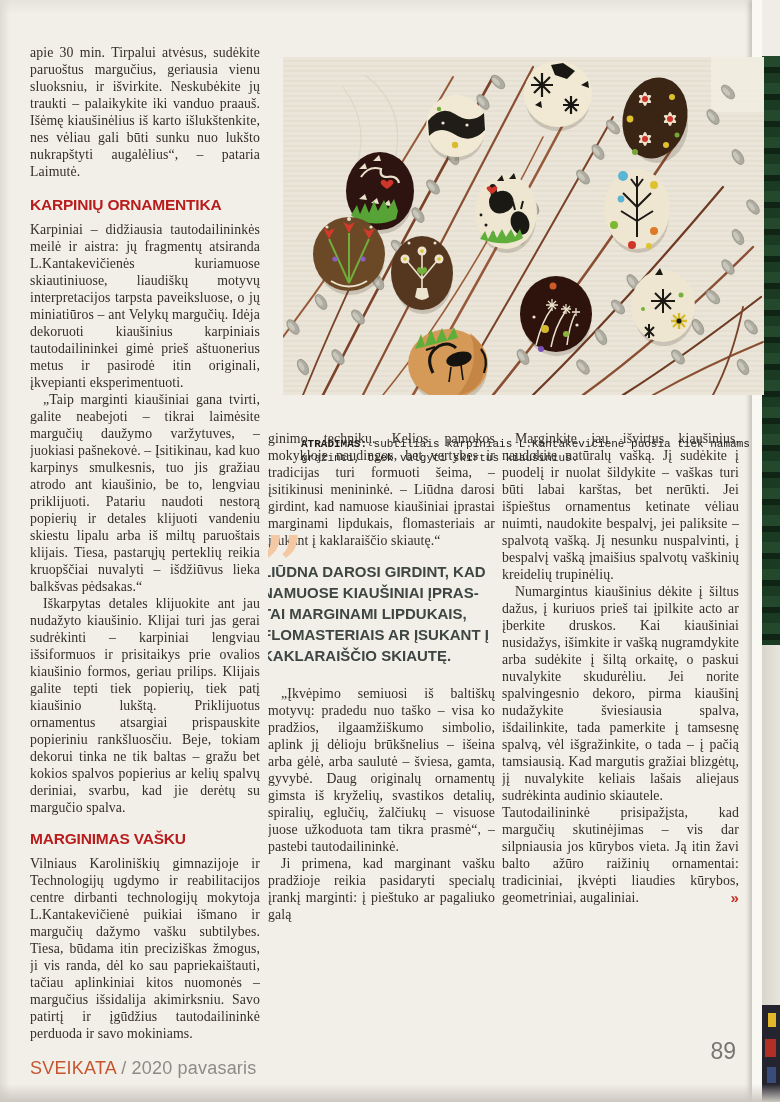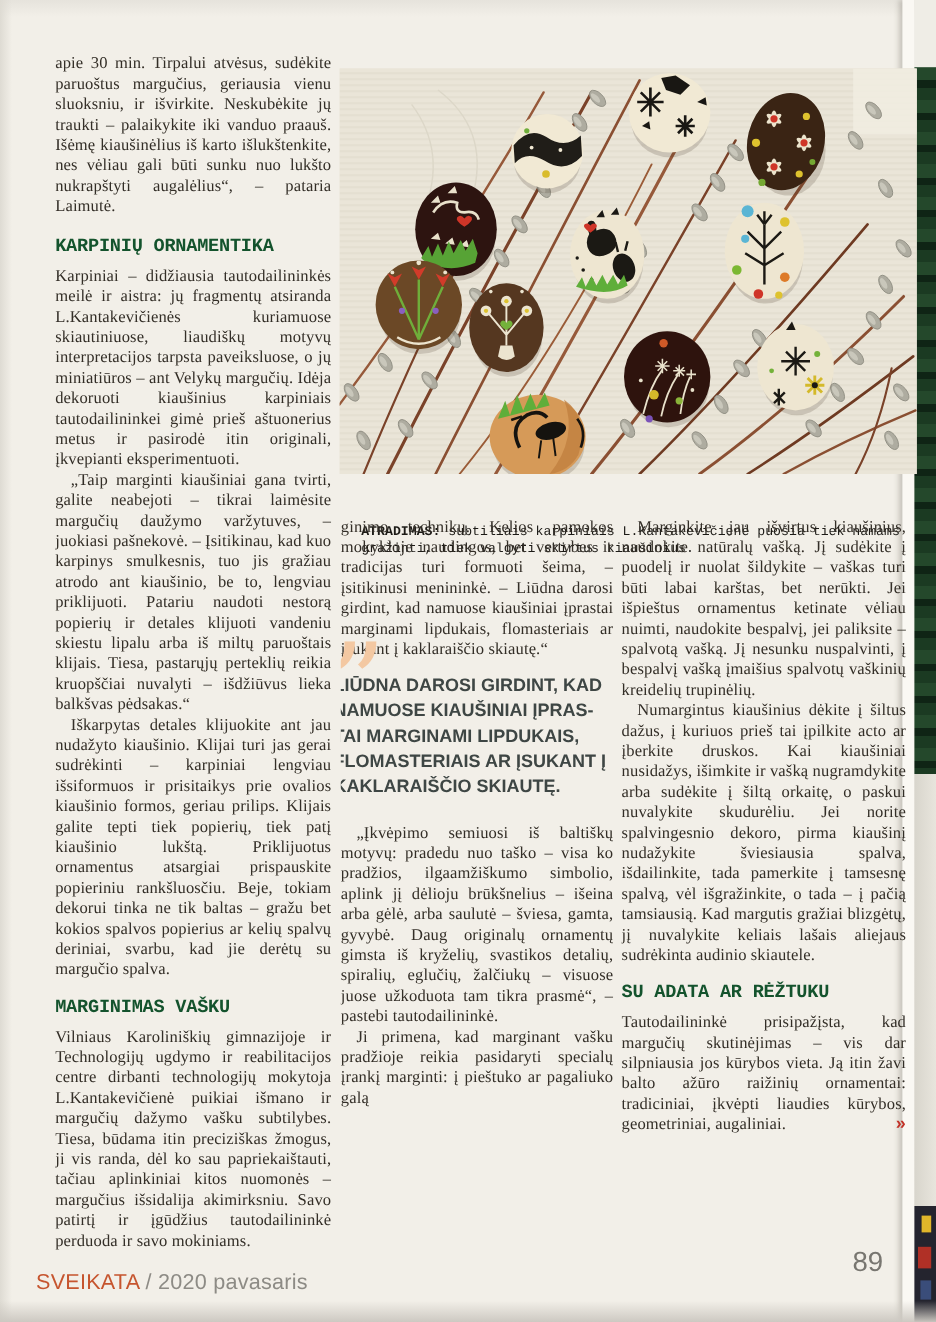--- a/index.html
+++ b/index.html
@@ -14,27 +14,27 @@
   .edge-strip{position:absolute;left:762px;width:18px;}
   .strip-paper{top:0;height:56px;background:#efede6;}
   .strip-green{top:56px;height:589px;background:repeating-linear-gradient(180deg,#24482b 0 11px,#0f2415 11px 17px,#1b3a22 17px 27px);}
   .strip-cloth{top:645px;height:360px;background:linear-gradient(90deg,#d8d5cc,#e8e5dd);}
   .strip-next{top:1005px;height:97px;background:#24242e;}
   .strip-next .bit-yellow{position:absolute;left:6px;top:8px;width:8px;height:14px;background:#e0b62a;}
   .strip-next .bit-red{position:absolute;left:3px;top:34px;width:11px;height:18px;background:#b03026;}
   .strip-next .bit-blue{position:absolute;left:5px;top:62px;width:9px;height:16px;background:#3a4d7a;}
 
   
-  .col{position:absolute; overflow:hidden; color:#332e27;margin-left:16px;}
+  .col{position:absolute; overflow:hidden; color:#332e27;}
   .col1{left:30px; top:44px; width:230px; height:998px;}
   .col2{left:268px; top:430px; width:227px; height:612px;}
   .col3{left:502px; top:430px; width:237px; height:612px;}
   p.body{margin:0; font-size:13.8px; line-height:17px; text-align:justify; letter-spacing:0.1px;}
   p.body.ind{text-indent:13px;}
-  h3.shead{margin:14px 0 7px 0; font-family:Liberation Mono, monospace; font-weight:800; font-size:15.5px; letter-spacing:-0.2px; color:#14532d;}
+  h3.shead{margin:14px 0 7px 0; font-family:Liberation Sans, sans-serif; font-weight:800; font-size:15.5px; letter-spacing:-0.2px; color:#b91c1c;}
   h3.first{margin-top:16px;}
 
   
   .photo{position:absolute; left:283px; top:57px; width:481px; height:338px; background:#eae5d8;}
   .photo svg{display:block;}
   .caption{position:absolute; left:301px; top:399px; width:477px; font-family:Liberation Mono, monospace; font-size:11px; line-height:14px; color:#1c1a16;margin-top:38px;}
   .caption .cap-label{font-weight:800;}
 
   
   .pullquote{position:relative; margin:12px 0 12px -6px; width:238px; min-height:112px;}
@@ -337,21 +337,20 @@
 FLOMASTERIAIS AR ĮSUKANT Į
 KAKLARAIŠČIO SKIAUTĘ.</div>
     </div>
     <p class="body ind">„Įkvėpimo semiuosi iš baltiškų motyvų: pradedu nuo taško – visa ko pradžios, ilgaamžiškumo simbolio, aplink jį dėlioju brūkšnelius – išeina arba gėlė, arba saulutė – šviesa, gamta, gyvybė. Daug originalų ornamentų gimsta iš kryželių, svastikos detalių, spiralių, eglučių, žalčiukų – visuose juose užkoduota tam tikra prasmė“, – pastebi tautodailininkė.</p>
     <p class="body ind">Ji primena, kad marginant vašku pradžioje reikia pasidaryti specialų įrankį marginti: į pieštuko ar pagaliuko galą</p>
   </div>
 
   <div class="col col3">
     <p class="body ind">Marginkite jau išvirtus kiaušinius, naudokite natūralų vašką. Jį sudėkite į puodelį ir nuolat šildykite – vaškas turi būti labai karštas, bet nerūkti. Jei išpieštus ornamentus ketinate vėliau nuimti, naudokite bespalvį, jei paliksite – spalvotą vašką. Jį nesunku nuspalvinti, į bespalvį vašką įmaišius spalvotų vaškinių kreidelių trupinėlių.</p>
     <p class="body ind">Numargintus kiaušinius dėkite į šiltus dažus, į kuriuos prieš tai įpilkite acto ar įberkite druskos. Kai kiaušiniai nusidažys, išimkite ir vašką nugramdykite arba sudėkite į šiltą orkaitę, o paskui nuvalykite skudurėliu. Jei norite spalvingesnio dekoro, pirma kiaušinį nudažykite šviesiausia spalva, išdailinkite, tada pamerkite į tamsesnę spalvą, vėl išgražinkite, o tada – į pačią tamsiausią. Kad margutis gražiai blizgėtų, jį nuvalykite keliais lašais aliejaus sudrėkinta audinio skiautele.</p>
-    <h3 class="shead">SU ADATA AR RĖŽTUKU</h3>
     <p class="body lastp">
       <span>Tautodailininkė prisipažįsta, kad margučių skutinėjimas – vis dar silpniausia jos kūrybos vieta. Ją itin žavi balto ažūro raižinių ornamentai: tradiciniai, įkvėpti liaudies kūrybos, geometriniai, augaliniai.</span>
       <span class="cont-mark">»</span>
     </p>
   </div>
 
   <div class="footer">
     <span class="brand">SVEIKATA</span><span class="issue"> / 2020 pavasaris</span>
   </div>
   <div class="pagenum">89</div>

